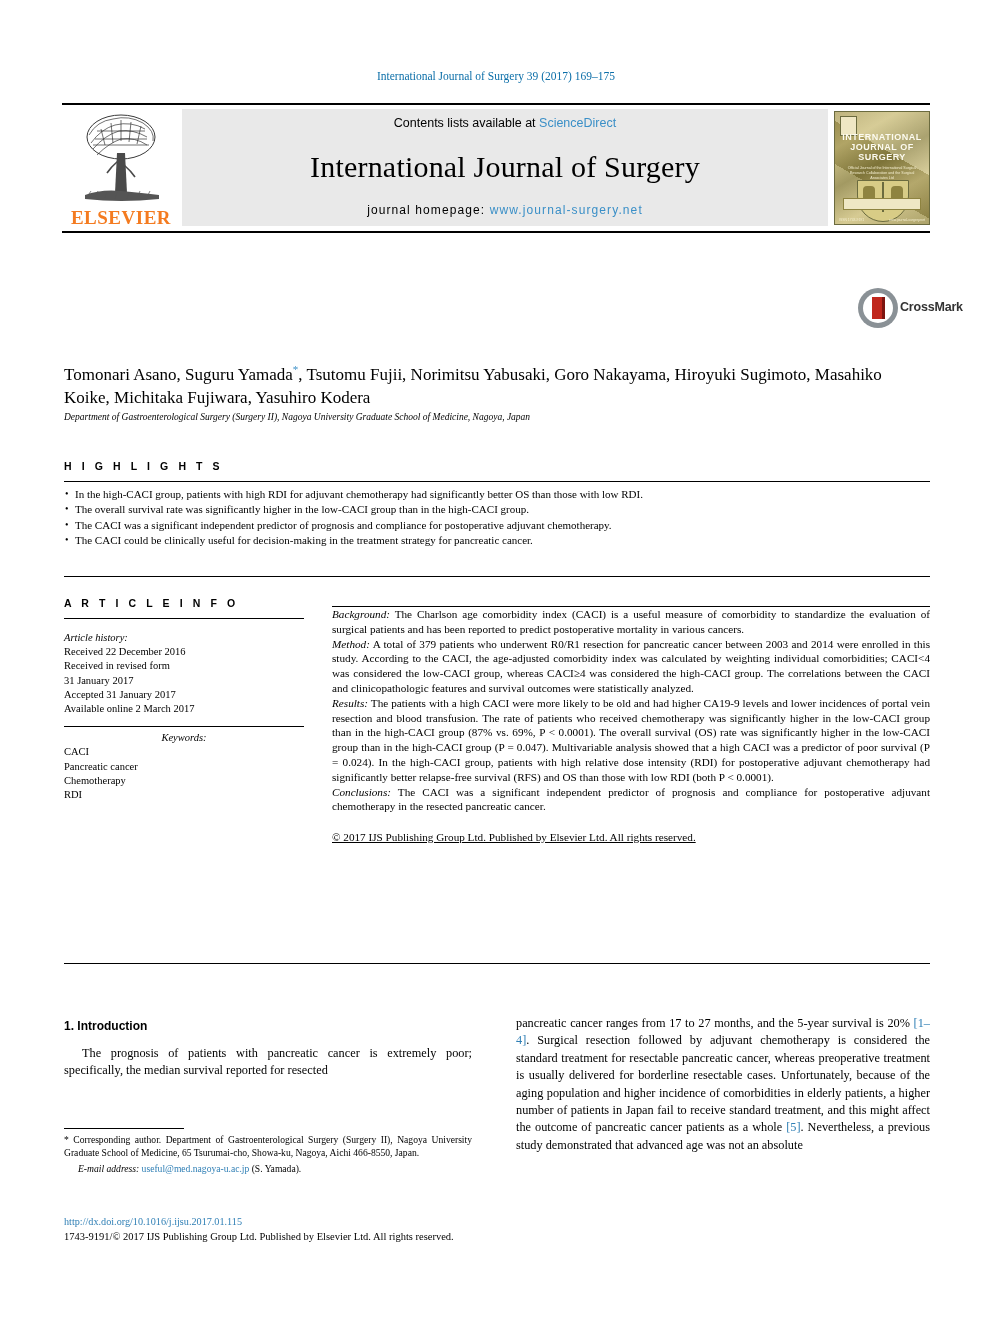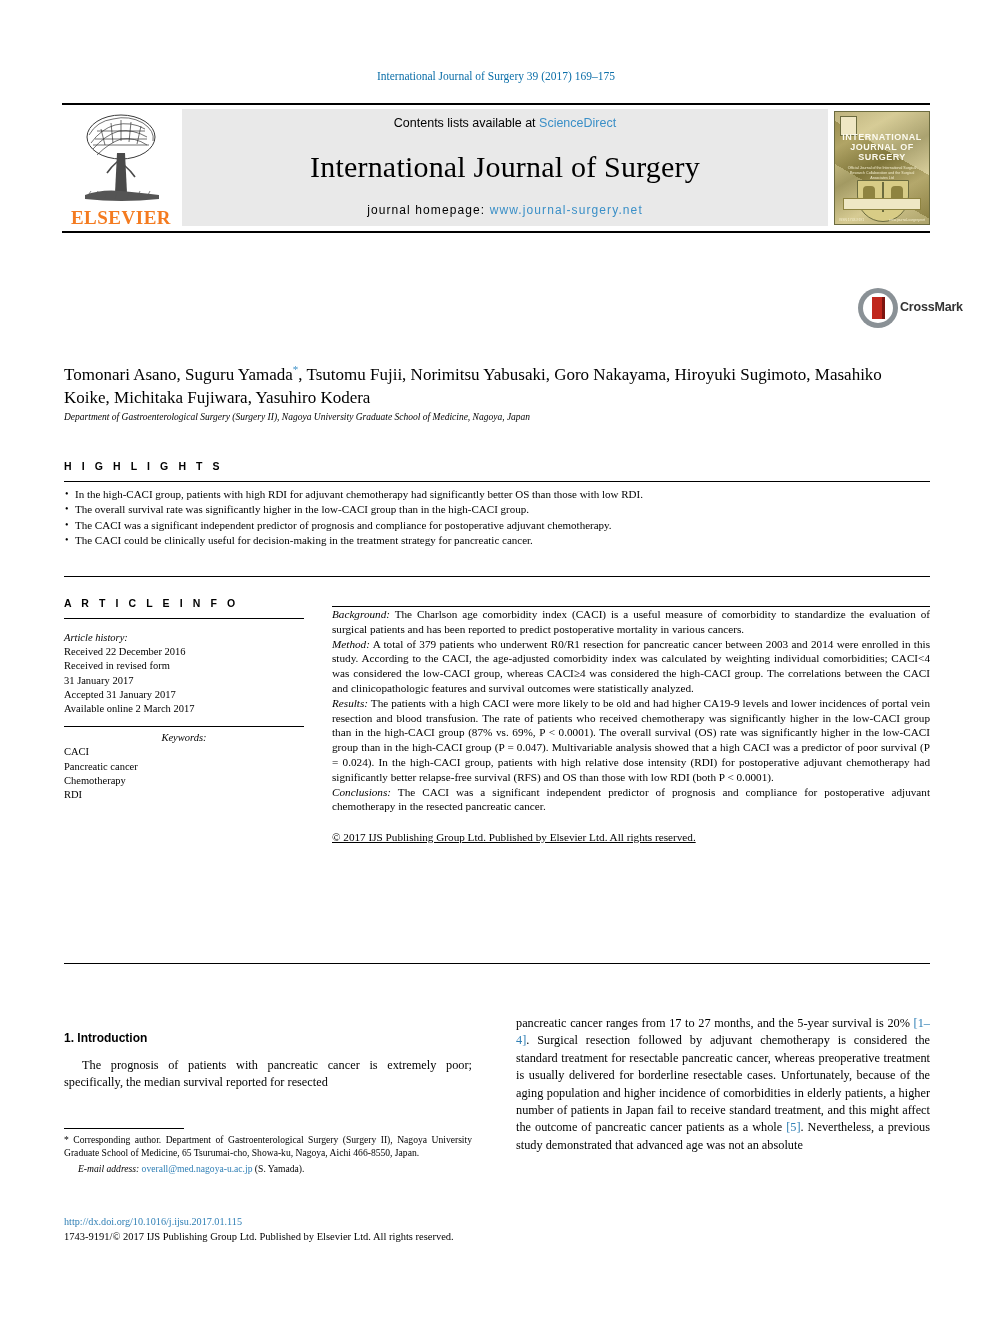--- a/index.html
+++ b/index.html
@@ -137,21 +137,21 @@
     font-family:"Liberation Serif", serif;
   }
   .abstract .lead { font-style:italic; }
   .abstract .copy { text-align:left; margin-top:16px;text-decoration:underline; }
 
   .bottom-rule { position:absolute; left:64px; top:963px; width:866px; border-top:1.2px solid #000; }
 
   
   .col-l { position:absolute; left:64px; top:1015px; width:408px; }
   .col-r { position:absolute; left:516px; top:1015px; width:414px; }
-  .h2 { font-family:"Liberation Sans", sans-serif; font-weight:700; font-size:12px; margin:16px 0 12px 0; }
+  .h2 { font-family:"Liberation Sans", sans-serif; font-weight:700; font-size:12px; margin:4px 0 12px 0; }
   .body-p {
     margin:0; font-size:12.3px; line-height:17.4px; text-align:justify;
     text-indent:18px; font-family:"Liberation Serif", serif;
   }
   .ref { color:#2f7fb5; }
 
   
   .footnote { position:absolute; left:64px; top:1128px; width:408px; }
   .footnote .fn-rule { width:120px; border-top:1.1px solid #000; margin-bottom:4px; }
   .footnote p { margin:0; font-size:9.6px; line-height:13.4px; text-align:justify; }
@@ -291,19 +291,19 @@
     <p class="body-p">The prognosis of patients with pancreatic cancer is extremely poor; specifically, the median survival reported for resected</p>
   </div>
 
   <div class="col-r">
     <p class="body-p" style="text-indent:0"><span>pancreatic cancer ranges from 17 to 27 months, and the 5-year survival is 20% </span><span class="ref">[1–4]</span><span>. Surgical resection followed by adjuvant chemotherapy is considered the standard treatment for resectable pancreatic cancer, whereas preoperative treatment is usually delivered for borderline resectable cases. Unfortunately, because of the aging population and higher incidence of comorbidities in elderly patients, a higher number of patients in Japan fail to receive standard treatment, and this might affect the outcome of pancreatic cancer patients as a whole </span><span class="ref">[5]</span><span>. Nevertheless, a previous study demonstrated that advanced age was not an absolute</span></p>
   </div>
 
   <div class="footnote">
     <div class="fn-rule"></div>
     <p class="star">* Corresponding author. Department of Gastroenterological Surgery (Surgery II), Nagoya University Graduate School of Medicine, 65 Tsurumai-cho, Showa-ku, Nagoya, Aichi 466-8550, Japan.</p>
-    <p class="email"><span class="lbl">E-mail address:</span> <a href="#">overall@med.nagoya-u.ac.jp</a><span> (S. Yamada).</span></p>
+    <p class="email"><span class="lbl">E-mail address:</span> <a href="#">useful@med.nagoya-u.ac.jp</a><span> (S. Yamada).</span></p>
   </div>
 
   <div class="doi">http://dx.doi.org/10.1016/j.ijsu.2017.01.115</div>
   <div class="issn">1743-9191/© 2017 IJS Publishing Group Ltd. Published by Elsevier Ltd. All rights reserved.</div>
 
 </div>
 
 </body></html>

